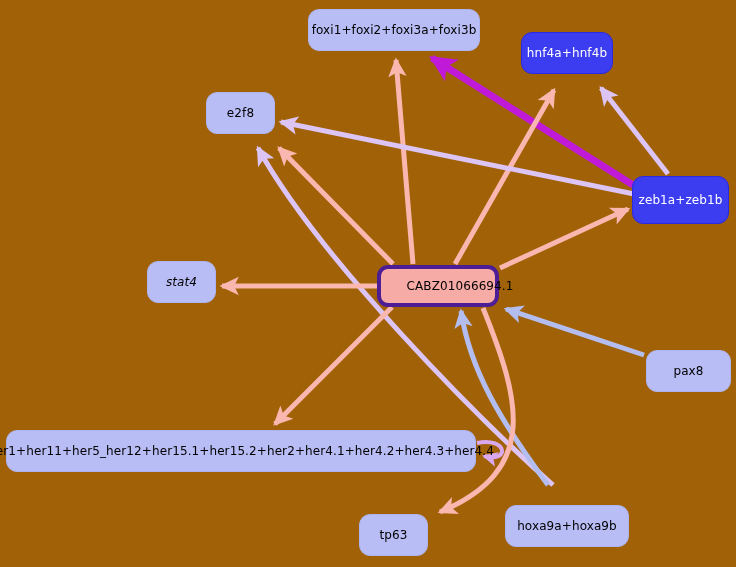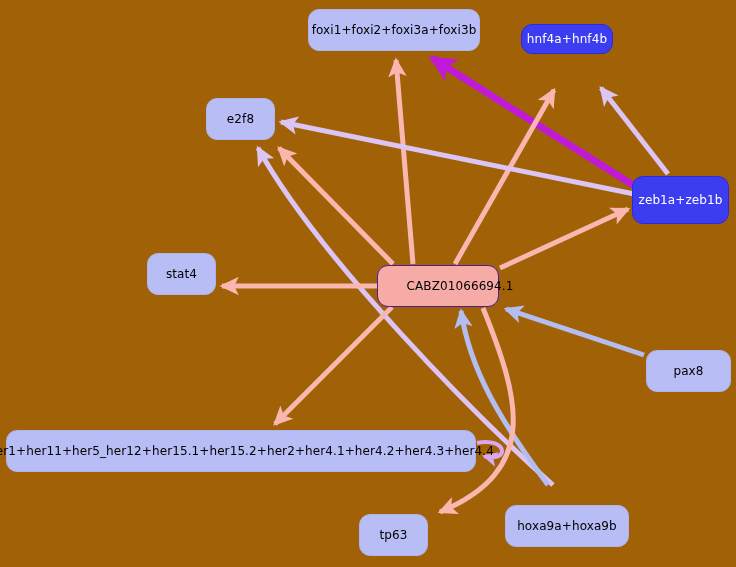--- a/index.html
+++ b/index.html
@@ -52,21 +52,21 @@
     border: 1px solid #aeb4f2;
     color: #000000;
   }
   .node.strong-blue {
     background: #3c3cf0;
     border: 1px solid #2a2ae0;
     color: #ffffff;
   }
   .node.salmon {
     background: #f7aba6;
-    border: 1px solid #4c1d95;
+    border: 4px solid #4c1d95;
     color: #000000;
     padding-left: 44px;
   }
 </style>
 </head>
 <body>
 
 <div id="graph-canvas" style="width: 736px; height: 567px; background: #a16207;">
   <svg id="edge-layer" width="736" height="567" viewBox="0 0 736 567">
       <defs>
@@ -98,30 +98,30 @@
       <path d="M 392 307 L 275 424" fill="none" stroke="#f9b7b0" stroke-width="5" stroke-linecap="butt" marker-end="url(#arrow-1)"></path>
       <path d="M 644 355 L 506 309" fill="none" stroke="#b4bdf0" stroke-width="5" stroke-linecap="butt" marker-end="url(#arrow-10)"></path>
       <path d="M 548 485 C 500 420 470 370 461 311" fill="none" stroke="#b4bdf0" stroke-width="5" stroke-linecap="butt" marker-end="url(#arrow-10)"></path>
       <path d="M 483 308 C 520 400 540 470 440 512" fill="none" stroke="#f9b7b0" stroke-width="5" stroke-linecap="butt" marker-end="url(#arrow-1)"></path>
       <path d="M 477 443 C 508 437 510 463 484 456" fill="none" stroke="#d9a8ee" stroke-width="4" stroke-linecap="butt" marker-end="url(#arrow-13)"></path>
     </svg>
   <div id="node-layer">
       <div class="node pale-blue" style="left: 308px; top: 9px; width: 172px; height: 42px;">
         <span class="node-label">foxi1+foxi2+foxi3a+foxi3b</span>
       </div>
-      <div class="node strong-blue" style="left: 521px; top: 24px; width: 92px; height: 30px;">
+      <div class="node strong-blue" style="left: 521px; top: 32px; width: 92px; height: 42px;">
         <span class="node-label">hnf4a+hnf4b</span>
       </div>
-      <div class="node pale-blue" style="left: 206px; top: 98px; width: 69px; height: 42px;">
+      <div class="node pale-blue" style="left: 206px; top: 92px; width: 69px; height: 42px;">
         <span class="node-label">e2f8</span>
       </div>
       <div class="node strong-blue" style="left: 632px; top: 176px; width: 97px; height: 48px;">
         <span class="node-label">zeb1a+zeb1b</span>
       </div>
-      <div class="node pale-blue" style="left: 147px; top: 253px; width: 69px; height: 42px;">
+      <div class="node pale-blue" style="left: 147px; top: 261px; width: 69px; height: 42px; font-style: italic;">
         <span class="node-label">stat4</span>
       </div>
       <div class="node salmon" style="left: 377px; top: 265px; width: 122px; height: 42px;">
         <span class="node-label">CABZ01066694.1</span>
       </div>
       <div class="node pale-blue" style="left: 646px; top: 350px; width: 85px; height: 42px;">
         <span class="node-label">pax8</span>
       </div>
       <div class="node pale-blue" style="left: 6px; top: 430px; width: 470px; height: 42px;">
         <span class="node-label">her1+her11+her5_her12+her15.1+her15.2+her2+her4.1+her4.2+her4.3+her4.4</span>

